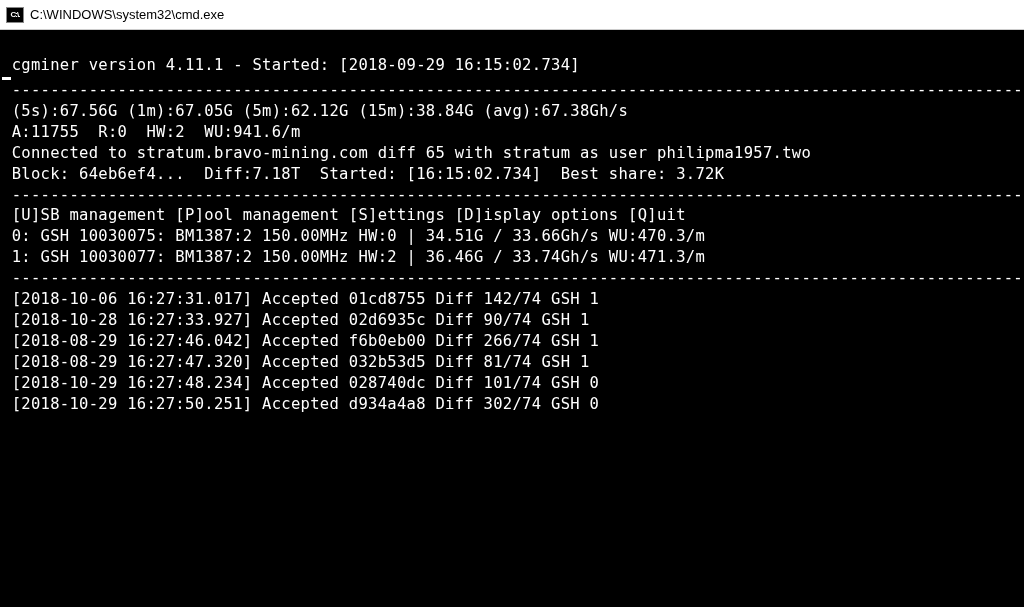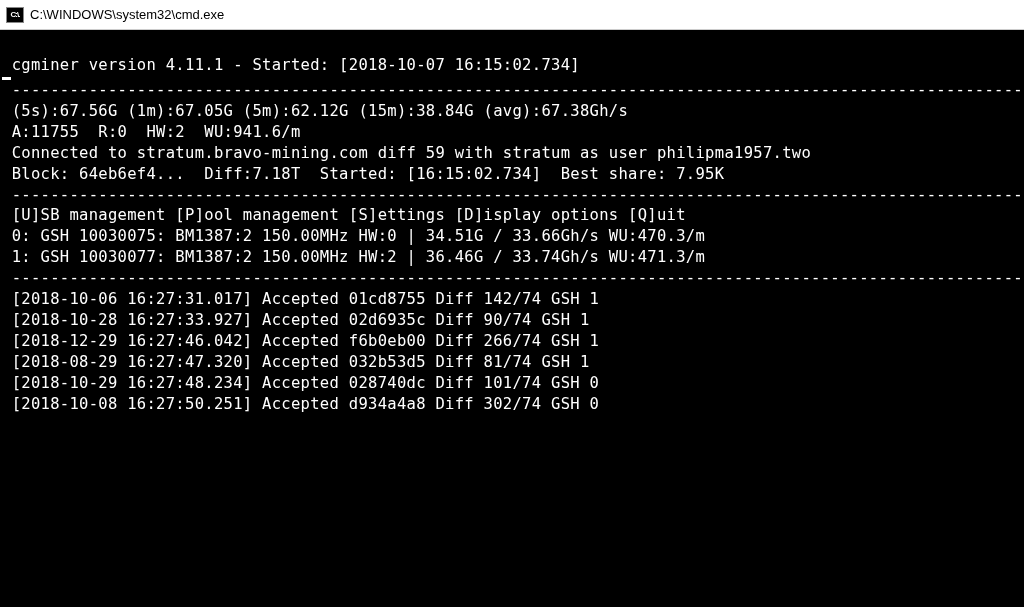--- a/index.html
+++ b/index.html
@@ -73,31 +73,31 @@
 <body>
 
 <div class="window">
   <div class="titlebar">
     <span class="cmd-icon">
         <span class="cmd-icon-inner">C:\.</span>
       </span>
     <span class="title-text"> C:\WINDOWS\system32\cmd.exe</span>
   </div>
   <div class="console">
-<span class="cursor"></span><span> cgminer version 4.11.1 - Started: [2018-10-07 16:15:02.734]</span>
+<span class="cursor"></span><span> cgminer version 4.11.1 - Started: [2018-09-29 16:15:02.734]</span>
 <span> ------------------------------------------------------------------------------------------------------------</span>
 <span> (5s):67.56G (1m):67.05G (5m):62.12G (15m):38.84G (avg):67.38Gh/s</span>
 <span> A:11755  R:0  HW:2  WU:941.6/m</span>
-<span> Connected to stratum.bravo-mining.com diff 59 with stratum as user philipma1957.two</span>
-<span> Block: 64eb6ef4...  Diff:7.18T  Started: [16:15:02.734]  Best share: 7.95K</span>
+<span> Connected to stratum.bravo-mining.com diff 65 with stratum as user philipma1957.two</span>
+<span> Block: 64eb6ef4...  Diff:7.18T  Started: [16:15:02.734]  Best share: 3.72K</span>
 <span> ------------------------------------------------------------------------------------------------------------</span>
 <span> [U]SB management [P]ool management [S]ettings [D]isplay options [Q]uit</span>
 <span> 0: GSH 10030075: BM1387:2 150.00MHz HW:0 | 34.51G / 33.66Gh/s WU:470.3/m</span>
 <span> 1: GSH 10030077: BM1387:2 150.00MHz HW:2 | 36.46G / 33.74Gh/s WU:471.3/m</span>
 <span> ------------------------------------------------------------------------------------------------------------</span>
 <span> [2018-10-06 16:27:31.017] Accepted 01cd8755 Diff 142/74 GSH 1</span>
 <span> [2018-10-28 16:27:33.927] Accepted 02d6935c Diff 90/74 GSH 1</span>
-<span> [2018-12-29 16:27:46.042] Accepted f6b0eb00 Diff 266/74 GSH 1</span>
+<span> [2018-08-29 16:27:46.042] Accepted f6b0eb00 Diff 266/74 GSH 1</span>
 <span> [2018-08-29 16:27:47.320] Accepted 032b53d5 Diff 81/74 GSH 1</span>
 <span> [2018-10-29 16:27:48.234] Accepted 028740dc Diff 101/74 GSH 0</span>
-<span> [2018-10-08 16:27:50.251] Accepted d934a4a8 Diff 302/74 GSH 0</span>
+<span> [2018-10-29 16:27:50.251] Accepted d934a4a8 Diff 302/74 GSH 0</span>
 </div>
 </div>
 
 </body></html>

